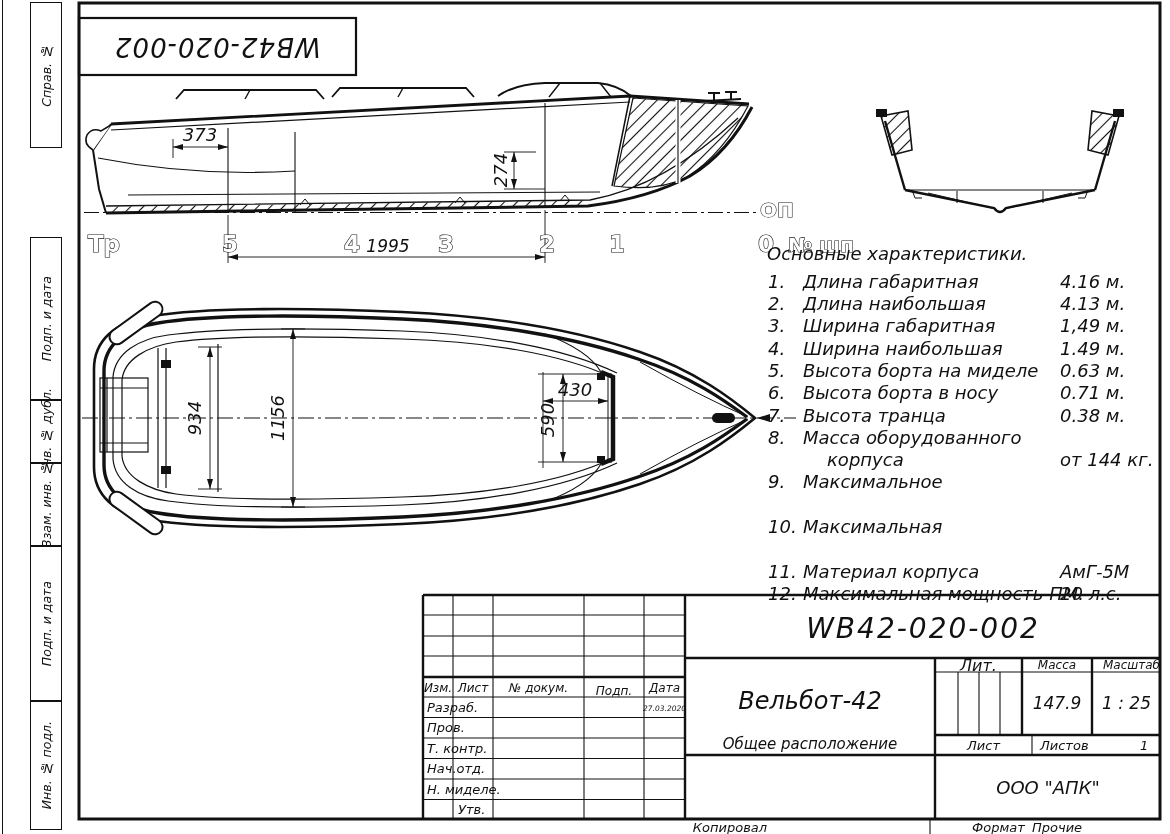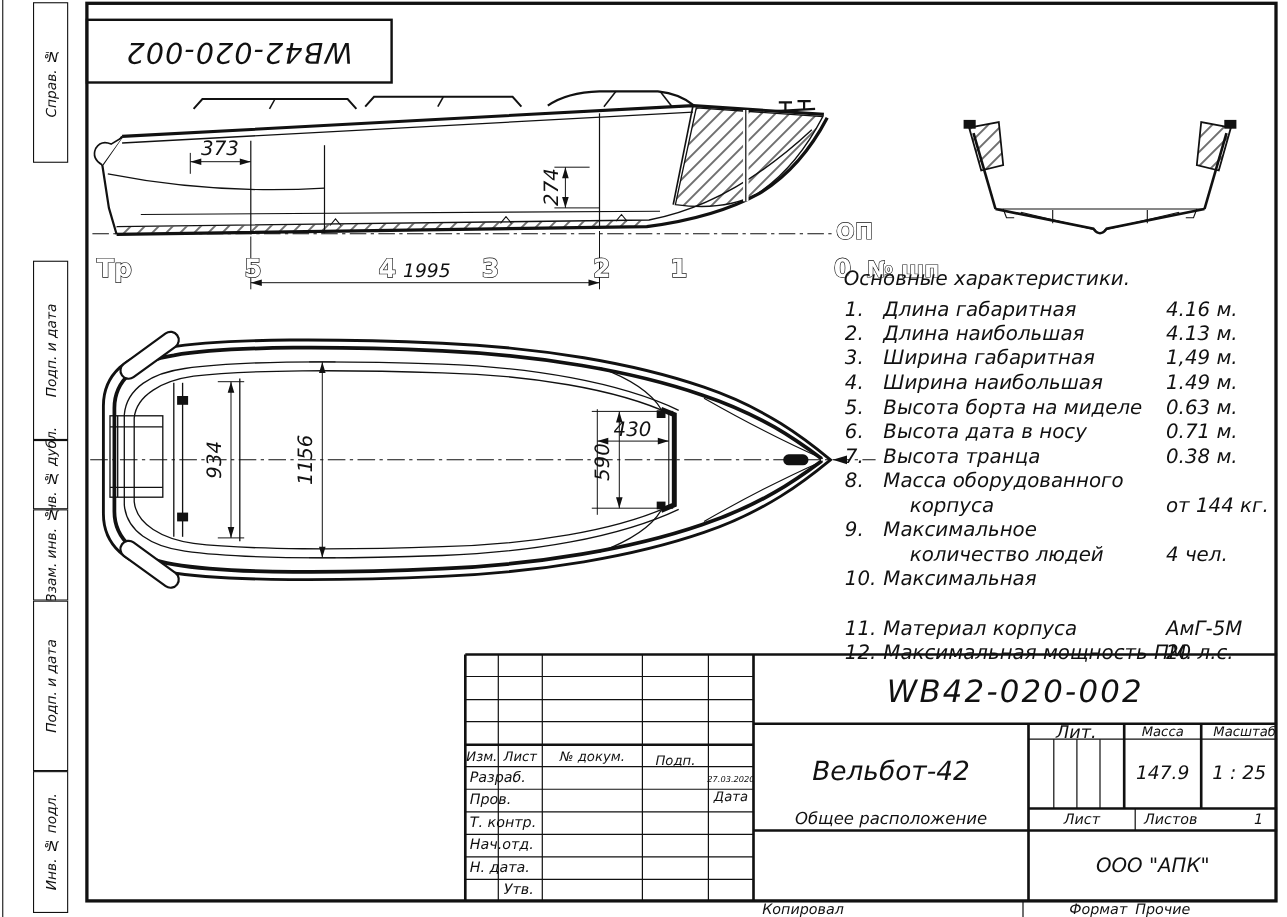--- a/index.html
+++ b/index.html
@@ -252,44 +252,40 @@
     <span class="sname">Ширина наибольшая</span>
     <span class="sval">1.49 м.</span>
   </div>
   <div class="srow" style="top:117px;">
     <span class="snum">5.</span>
     <span class="sname">Высота борта на миделе</span>
     <span class="sval">0.63 м.</span>
   </div>
   <div class="srow" style="top:139px;">
     <span class="snum">6.</span>
-    <span class="sname">Высота дата в носу</span>
+    <span class="sname">Высота борта в носу</span>
     <span class="sval">0.71 м.</span>
   </div>
   <div class="srow" style="top:162px;">
     <span class="snum">7.</span>
     <span class="sname">Высота транца</span>
     <span class="sval">0.38 м.</span>
   </div>
   <div class="srow" style="top:184px;">
     <span class="snum">8.</span>
     <span class="sname">Масса оборудованного</span>
   </div>
   <div class="srow" style="top:206px;">
     <span class="sname2">корпуса</span>
     <span class="sval">от 144 кг.</span>
   </div>
   <div class="srow" style="top:228px;">
     <span class="snum">9.</span>
     <span class="sname">Максимальное</span>
   </div>
-  <div class="srow" style="top:251px;">
-    <span class="sname2">количество людей</span>
-    <span class="sval">4 чел.</span>
-  </div>
   <div class="srow" style="top:273px;">
     <span class="snum">10.</span>
     <span class="sname">Максимальная</span>
   </div>
   <div class="srow" style="top:318px;">
     <span class="snum">11.</span>
     <span class="sname">Материал корпуса</span>
     <span class="sval">АмГ-5М</span>
   </div>
   <div class="srow" style="top:340px;">
@@ -301,28 +297,28 @@
 
 <div>
   <div class="txt ctr" style="left:685px;top:605px;width:476px;height:46px;font-size:28px;letter-spacing:2px;">WB42-020-002</div>
   <div class="txt ctr" style="left:685px;top:684px;width:250px;height:34px;font-size:24px;">Вельбот-42</div>
   <div class="txt ctr" style="left:685px;top:735px;width:250px;height:18px;font-size:15px;">Общее расположение</div>
 
   <div class="txt ctr" style="left:423px;top:679px;width:30px;height:17px;font-size:12px;">Изм.</div>
   <div class="txt ctr" style="left:453px;top:679px;width:40px;height:17px;font-size:12px;">Лист</div>
   <div class="txt ctr" style="left:493px;top:679px;width:91px;height:17px;font-size:12px;">№ докум.</div>
   <div class="txt ctr" style="left:584px;top:679px;width:60px;height:23px;font-size:12px;">Подп.</div>
-  <div class="txt ctr" style="left:644px;top:679px;width:41px;height:17px;font-size:12px;margin-top:36px;">Дата</div>
+  <div class="txt ctr" style="left:644px;top:679px;width:41px;height:17px;font-size:12px;">Дата</div>
 
   <div class="txt" style="left:427px;top:700px;font-size:13px;">Разраб.</div>
   <div class="txt ctr" style="left:644px;top:701px;width:41px;height:15px;font-size:7.5px;">27.03.2020</div>
   <div class="txt" style="left:427px;top:720px;font-size:13px;">Пров.</div>
   <div class="txt" style="left:427px;top:741px;font-size:13px;">Т. контр.</div>
   <div class="txt" style="left:427px;top:761px;font-size:13px;">Нач.отд.</div>
-  <div class="txt" style="left:427px;top:782px;font-size:13px;">Н. дата.</div>
+  <div class="txt" style="left:427px;top:782px;font-size:13px;">Н. миделе.</div>
   <div class="txt" style="left:427px;top:802px;font-size:13px;margin-left:31px;">Утв.</div>
 
   <div class="txt ctr" style="left:935px;top:658px;width:87px;height:14px;font-size:16px;">Лит.</div>
   <div class="txt ctr" style="left:1022px;top:658px;width:70px;height:14px;font-size:12px;">Масса</div>
   <div class="txt ctr" style="left:1092px;top:658px;width:79px;height:14px;font-size:12px;">Масштаб</div>
   <div class="txt ctr" style="left:1022px;top:672px;width:70px;height:62px;font-size:17px;">147.9</div>
   <div class="txt ctr" style="left:1092px;top:672px;width:69px;height:62px;font-size:17px;">1 : 25</div>
 
   <div class="txt ctr" style="left:935px;top:737px;width:97px;height:17px;font-size:13px;">Лист</div>
   <div class="txt" style="left:1040px;top:738px;font-size:13px;">Листов</div>

